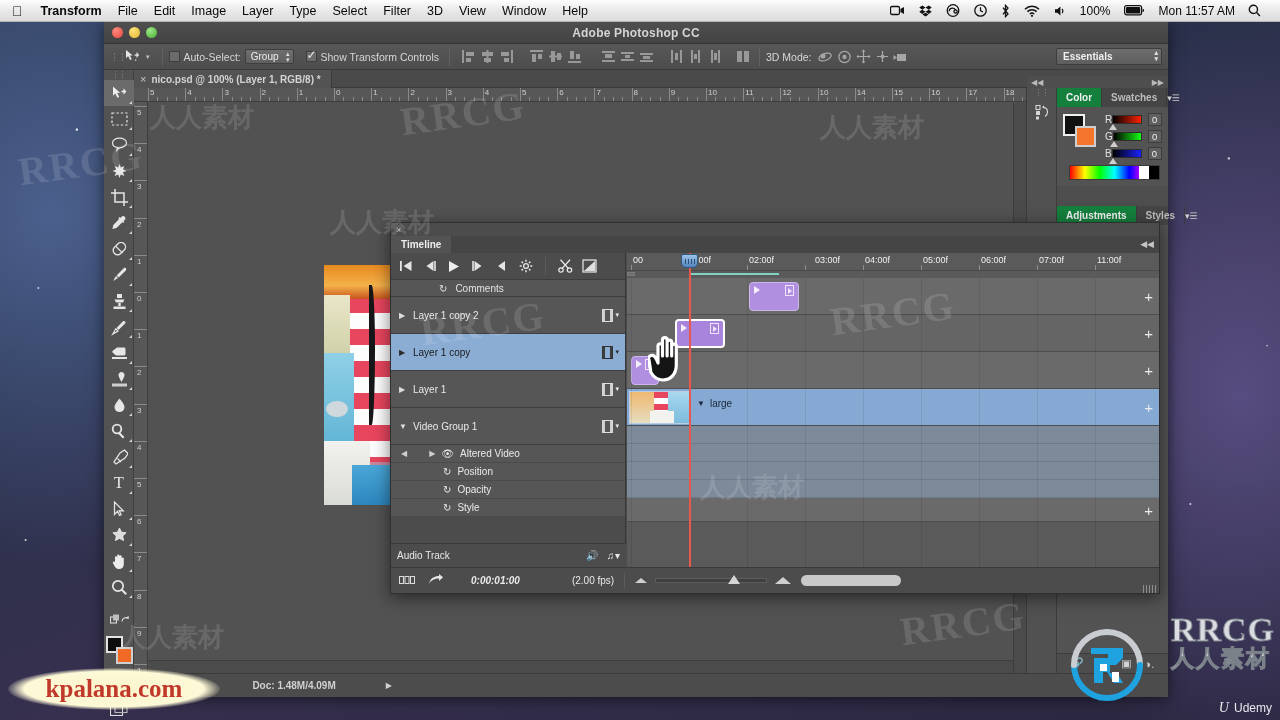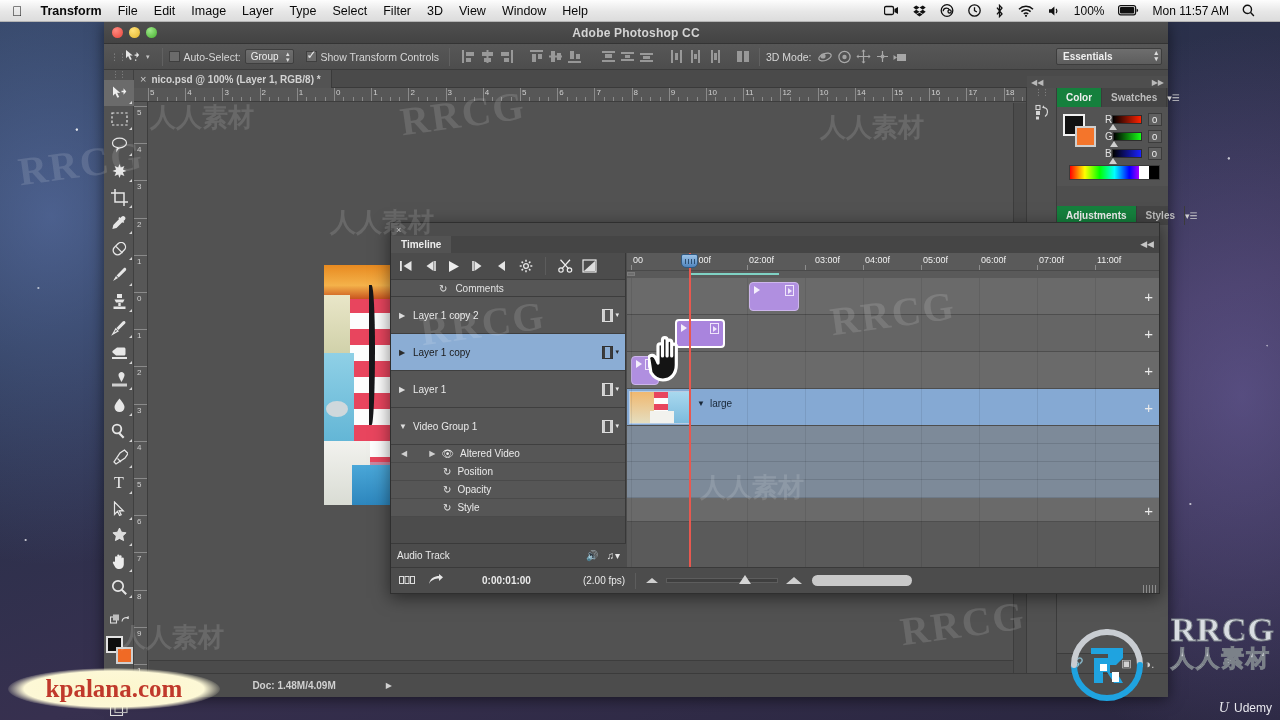--- a/index.html
+++ b/index.html
@@ -34,21 +34,21 @@
     position:absolute; top:0; left:0; width:1280px; height:22px;
     background:linear-gradient(#fdfdfd,#e7e7e7 55%,#dcdcdc);
     border-bottom:1px solid #b4b4b4;
     display:flex; align-items:center;
     font-size:12.5px; color:#090909;
     z-index:50;
   }
   #menubar .apple { padding:0 10px 0 12px; font-size:14px; }
   #menubar .mi { padding:0 8px; line-height:22px; white-space:nowrap; }
   #menubar .mi.bold { font-weight:bold; }
-  #menubar .right { margin-left:auto; display:flex; align-items:center; padding-right:18px; }
+  #menubar .right { margin-left:auto; display:flex; align-items:center; padding-right:12px; }
   #menubar .right .ic { padding:0 7px; display:flex; align-items:center; }
   #menubar .right .tx { padding:0 6px; font-size:12px; }
 
   
   #ps {
     position:absolute; left:104px; top:22px; width:1064px; height:675px;
     background:#535353;
     z-index:10;
     box-shadow:0 2px 14px rgba(0,0,0,.55);
   }
@@ -302,21 +302,21 @@
   .grpthumb .a { position:absolute; left:0; top:0; width:24px; height:33px; background:linear-gradient(#f0b870,#e4e0c4); }
   .grpthumb .b { position:absolute; right:0; top:0; width:22px; height:33px; background:linear-gradient(#a8d8ee,#7ab9dc); }
   .grpthumb .c { position:absolute; left:20px; bottom:0; width:24px; height:12px; background:#f2f2ee; }
   .grplabel { position:absolute; left:70px; top:9px; color:#182737; font-size:10px; display:flex; gap:5px; align-items:center;}
 
   #tl-foot {
     position:absolute; left:0; right:0; bottom:0; height:26px; background:#4c4c4c;
     border-top:1px solid #3a3a3a; display:flex; align-items:center; color:#eaeaea; font-size:10px; padding:0 8px;
   }
   #tl-foot .sepv { width:1px; height:16px; background:#3a3a3a; border-right:1px solid #5d5d5d; margin:0 10px; }
-  #tl-foot .tc { font-weight:bold; margin-left:39px; }
+  #tl-foot .tc { font-weight:bold; margin-left:28px;font-style:italic; }
   #tl-foot .fps { margin-left:52px; }
   #zslider { width:112px; height:5px; background:#3f3f3f; border:1px solid #5d5d5d; position:relative; margin:0 8px;}
   #zslider .kn { position:absolute; left:72px; top:-4px; width:0;height:0;
     border-left:6px solid transparent; border-right:6px solid transparent; border-bottom:9px solid #d5d5d5;}
   #hscroll { width:100px; height:11px; background:#c9c9c9; border-radius:6px; margin-left:10px; }
   .mtri { width:0;height:0; border-left:6px solid transparent; border-right:6px solid transparent; border-bottom:5px solid #cfcfcf; }
   .mtri.big { border-left:8px solid transparent; border-right:8px solid transparent; border-bottom:7px solid #cfcfcf; }
   #tl-resize { position:absolute; right:2px; bottom:0px; width:14px; height:8px;
      background:repeating-linear-gradient(90deg,#8c8c8c 0 1px, transparent 1px 3px); }
 

